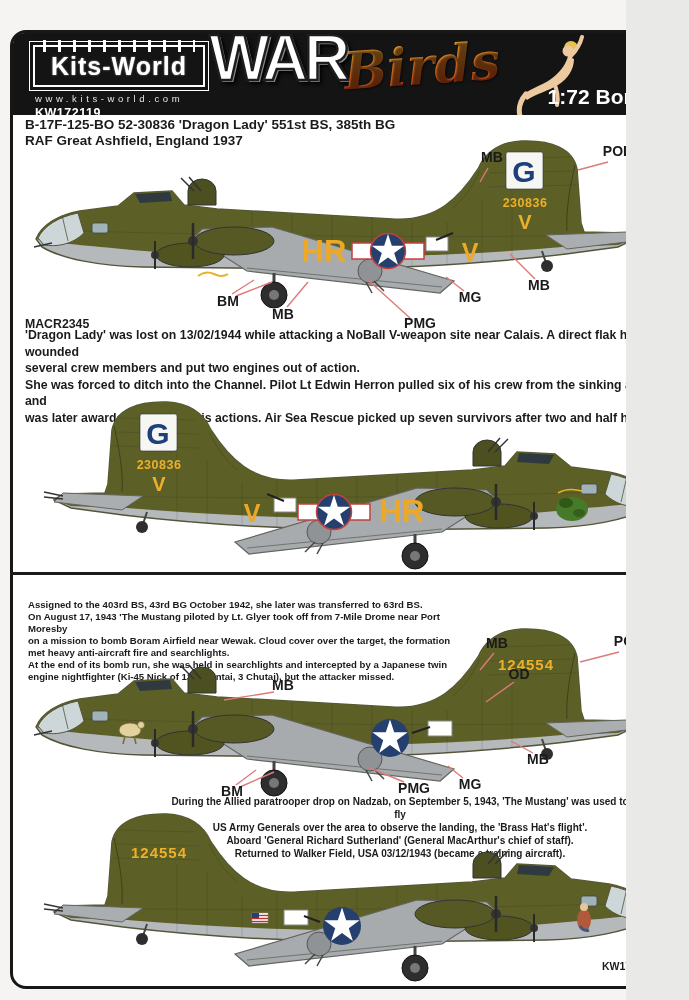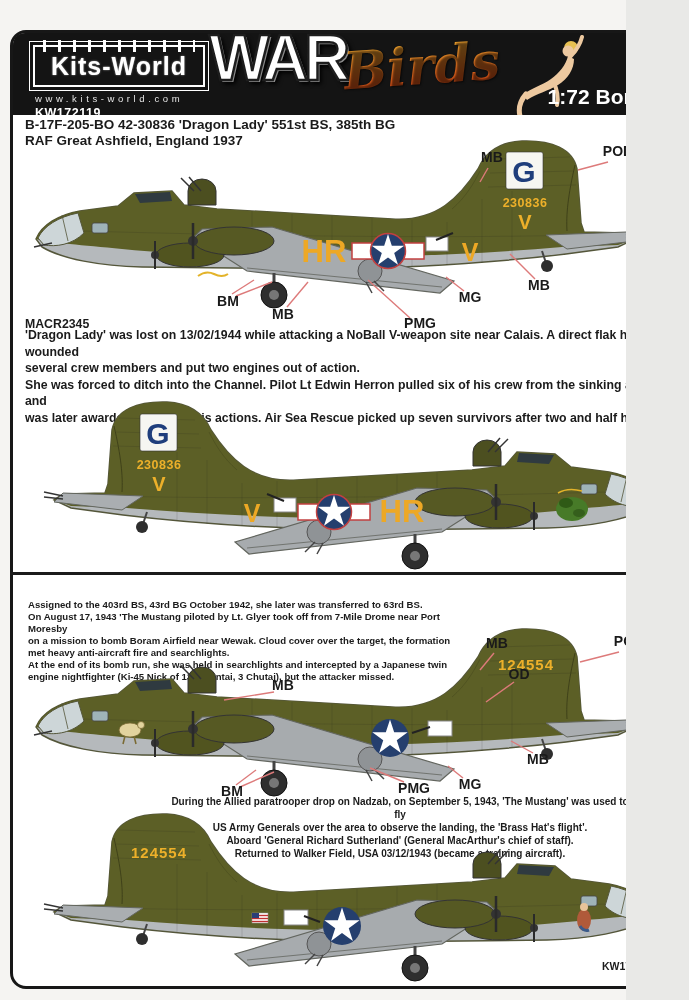--- a/index.html
+++ b/index.html
@@ -119,21 +119,21 @@
         <line x1="252" y1="138" x2="252" y2="158" stroke="#444" stroke-width="3"></line>
         <circle cx="252" cy="160" r="13" fill="#2e2e2e" stroke="#111" stroke-width="1"></circle>
         <circle cx="252" cy="160" r="5" fill="#777"></circle>
         <line x1="520" y1="116" x2="524" y2="128" stroke="#444" stroke-width="2"></line>
         <circle cx="525" cy="131" r="6" fill="#2e2e2e"></circle>
         <line x1="30" y1="108" x2="12" y2="112" stroke="#333" stroke-width="1.5"></line>
       </g>
     </defs>
   </svg>
 
-  <div class="sec-title" style="top:117px">B-17F-205-BO 42-30836 'Dragon Lady' 551st BS, 385th BG</div>
+  <div class="sec-title" style="top:117px">B-17F-125-BO 52-30836 'Dragon Lady' 551st BS, 385th BG</div>
   <div class="sec-title" style="top:133px">RAF Great Ashfield, England 1937</div>
 
   <svg class="profile" style="top:130px" width="665" height="205" viewBox="0 0 665 205">
     <use href="#b17" x="10" y="5"></use>
     <rect x="494" y="22" width="37" height="37" rx="2" fill="#f6f6f2" stroke="#333" stroke-width="0.6"></rect>
     <text class="tl" x="512" y="52">G</text>
     <text class="tn" x="513" y="77">230836</text>
     <text class="tc" x="513" y="99">V</text>
     <text class="code-lg" x="312" y="132">HR</text>
     <g transform="translate(376,121)">

